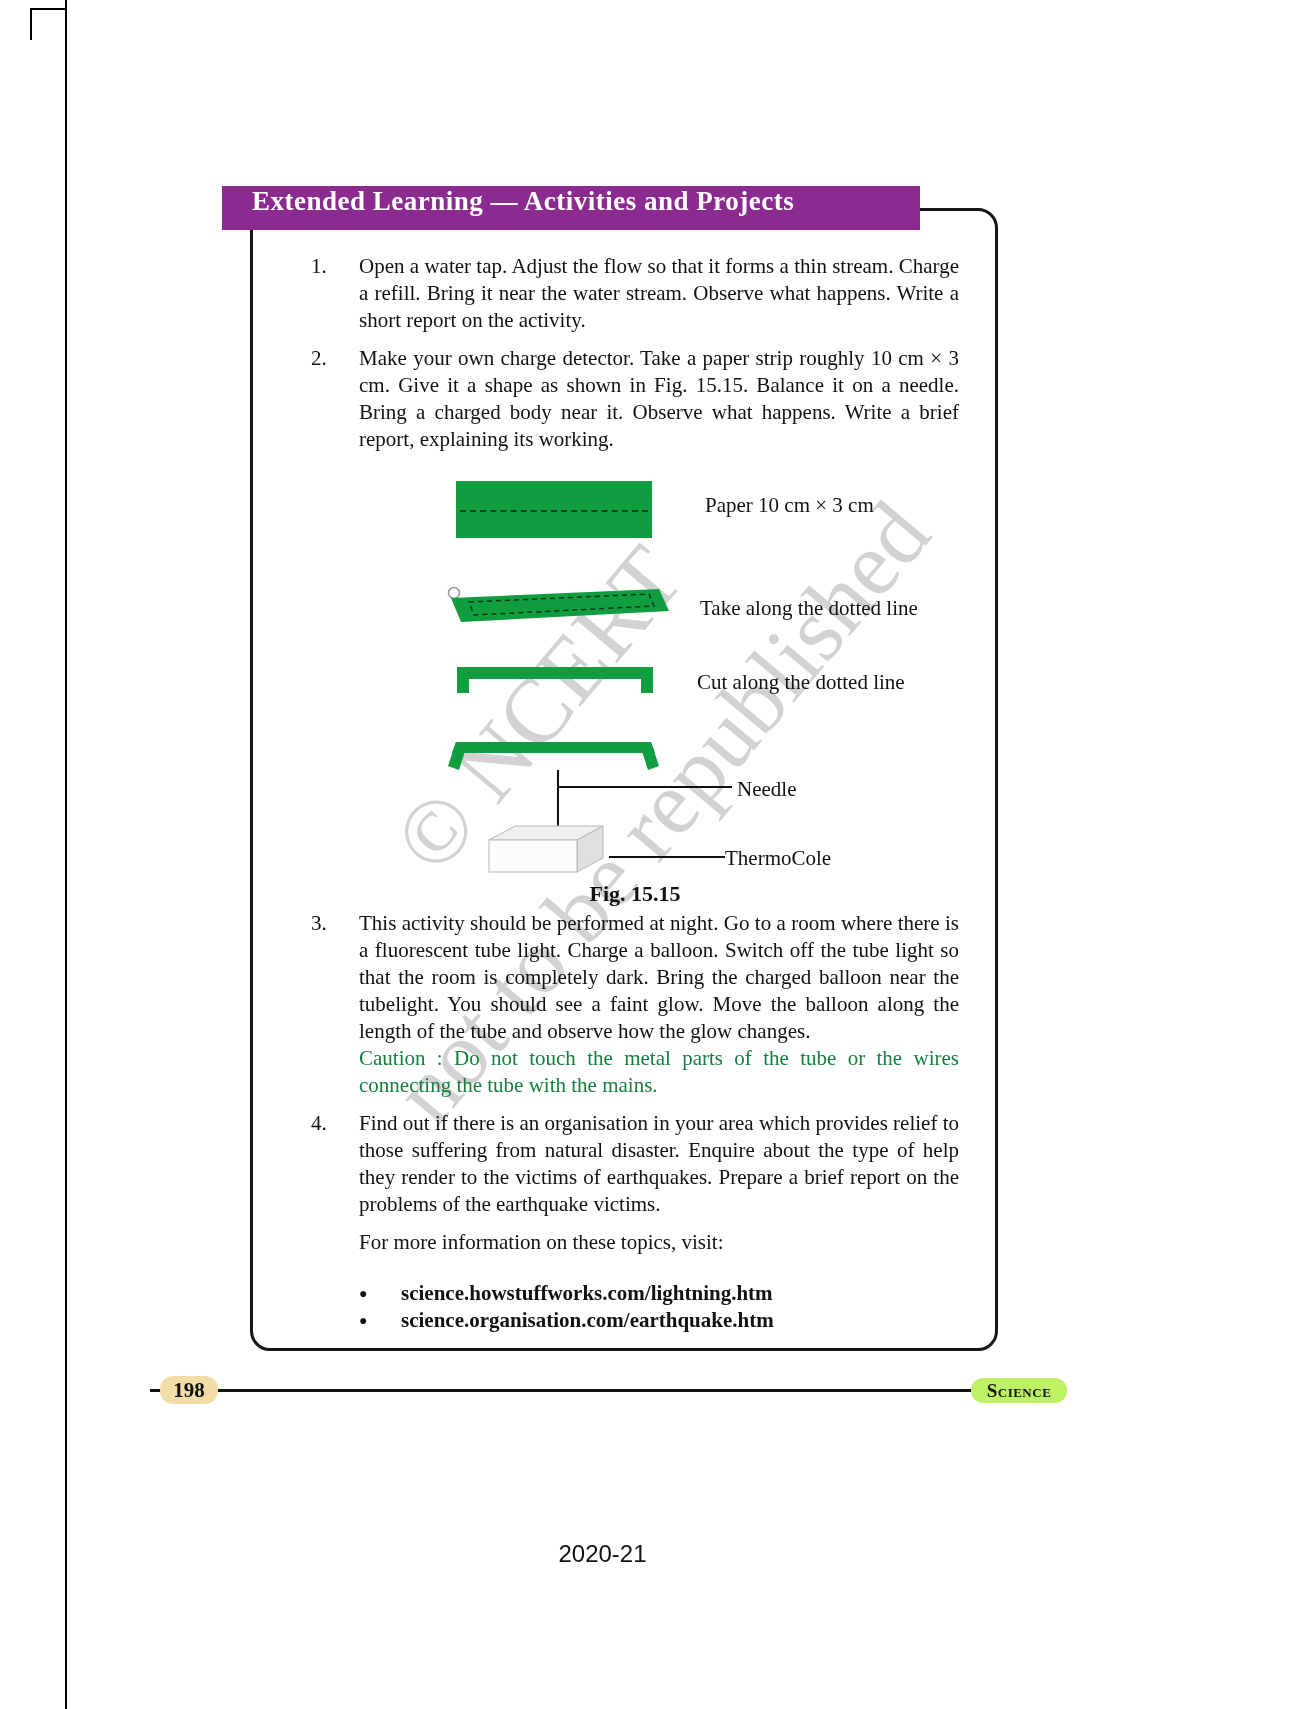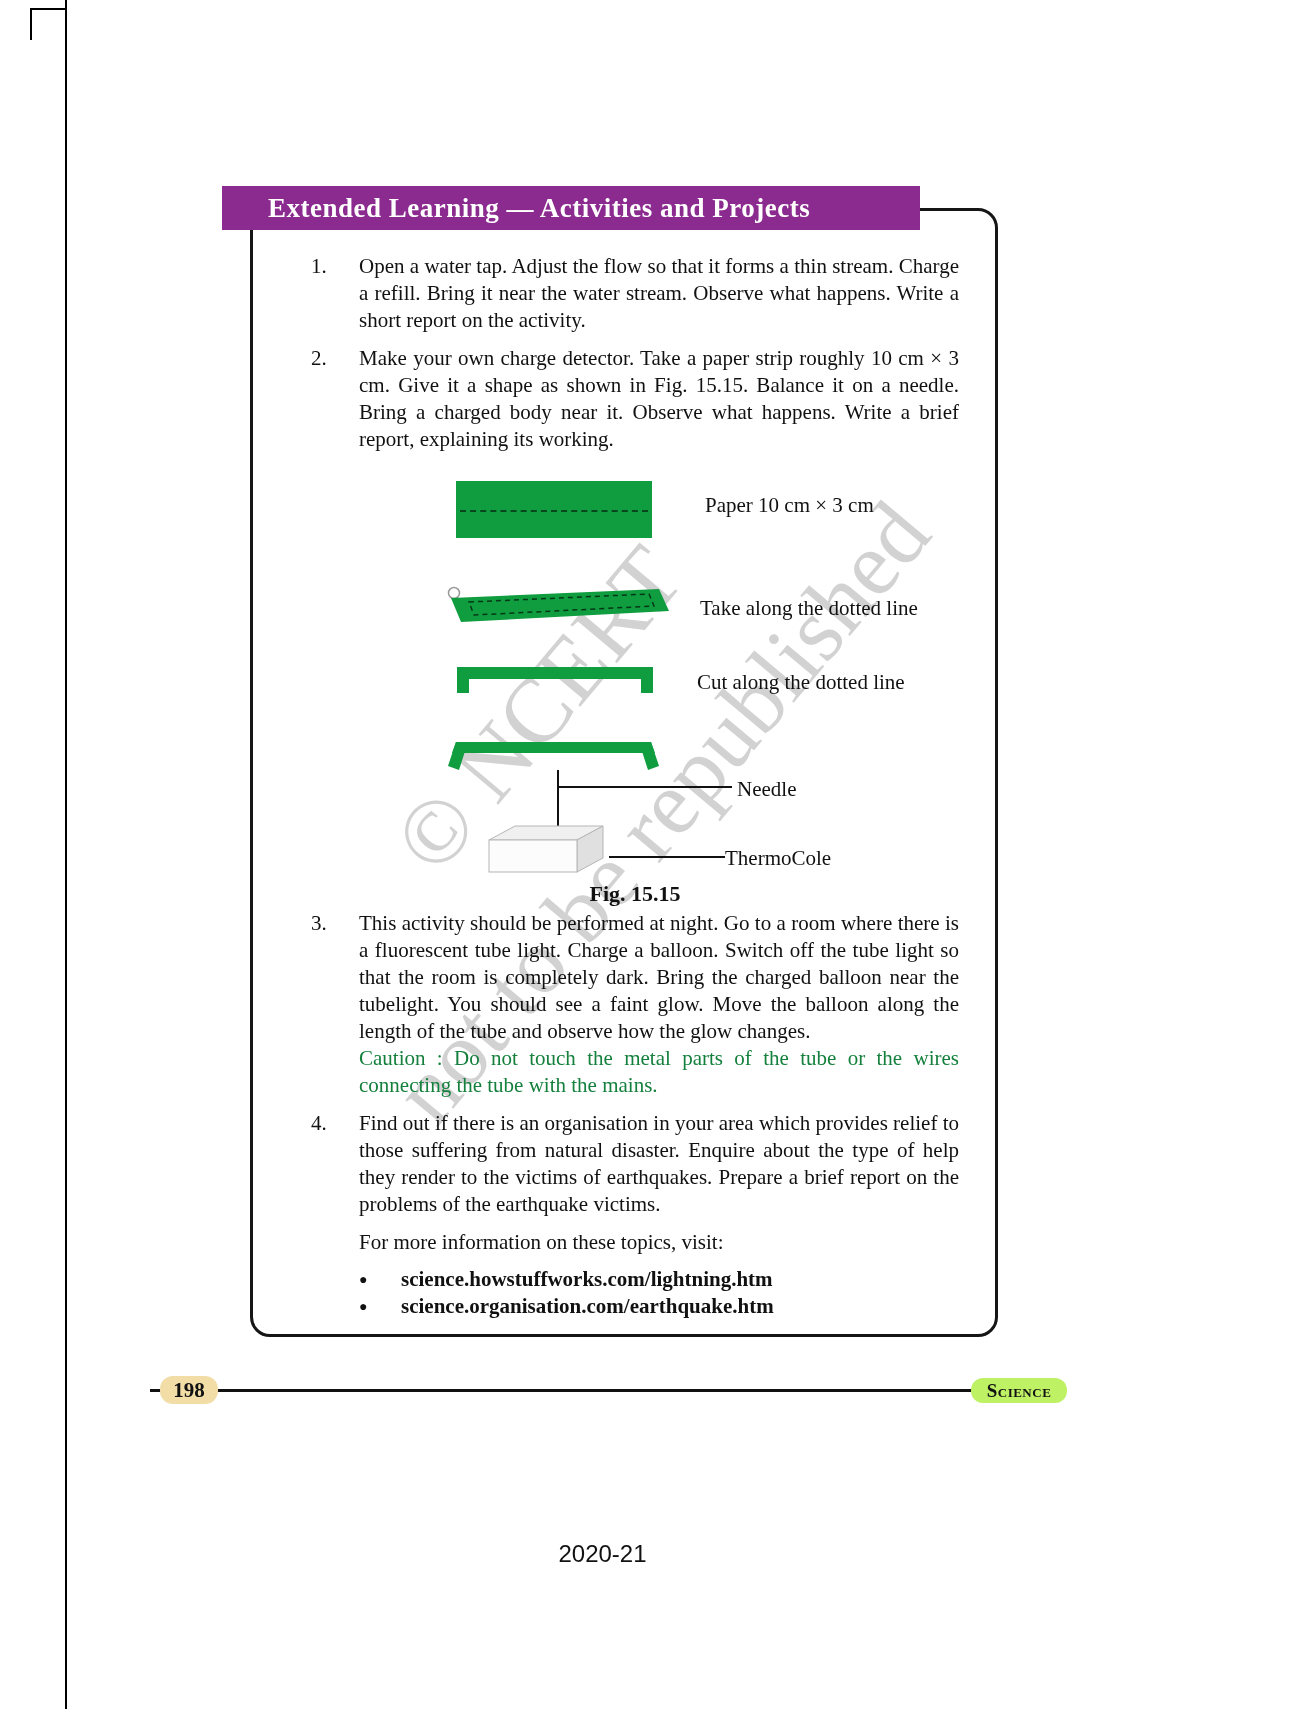--- a/index.html
+++ b/index.html
@@ -19,22 +19,22 @@
     position:absolute; left:60px; top:600px; width:1080px;
     transform:rotate(-50deg); transform-origin:center;
     text-align:center; z-index:1; pointer-events:none;
     color:rgba(155,155,155,0.45); font-size:92px; line-height:1.75;
     white-space:nowrap;
   }
 
   
   .banner {
     position:absolute; left:222px; top:186px; width:698px; height:44px;
-    background:#8b2a8f; z-index:4; display:flex; align-items:center;
-    padding-left:46px; color:#fff; font-size:27px; font-weight:bold;
+    background:#8b2a8f; z-index:4; display:flex; align-items:flex-start;
+    padding-left:30px; color:#fff; font-size:27px; font-weight:bold;
     letter-spacing:0.5px;
   }
 
   
   .card {
     position:absolute; left:250px; top:208px; width:748px; min-height:1102px;
     border:3px solid #151515; border-radius:20px; z-index:2;
     background:transparent;
   }
   .card-inner { padding:42px 36px 14px 58px; font-size:21px; line-height:27px; }
@@ -56,21 +56,21 @@
     position:absolute; left:4px; right:4px; top:50%;
     border-top:2px dashed rgba(0,0,0,0.55);
   }
   .vline { position:absolute; width:2px; background:#111; }
   .hline { position:absolute; height:2px; background:#111; }
   .fig-caption {
     position:absolute; left:0; right:0; top:416px; text-align:center;
     font-weight:bold; font-size:22px;
   }
 
-  .info-para { margin:10px 0 10px 48px; }
+  .info-para { margin:10px 0 24px 48px; }
   .bullet-row { display:flex; margin-left:48px; }
   .bullet-row .dot { width:42px; flex:none; font-size:14px; line-height:27px; }
   .bullet-row .link { font-weight:bold; }
 
   
   .footer-line { position:absolute; left:150px; top:1389px; width:915px; height:3px; background:#111; z-index:2; }
   .page-badge {
     position:absolute; left:160px; top:1376px; width:58px; height:28px; z-index:3;
     background:#f3dda6; border-radius:13px; display:flex; align-items:center; justify-content:center;
     font-weight:bold; font-size:21px;

